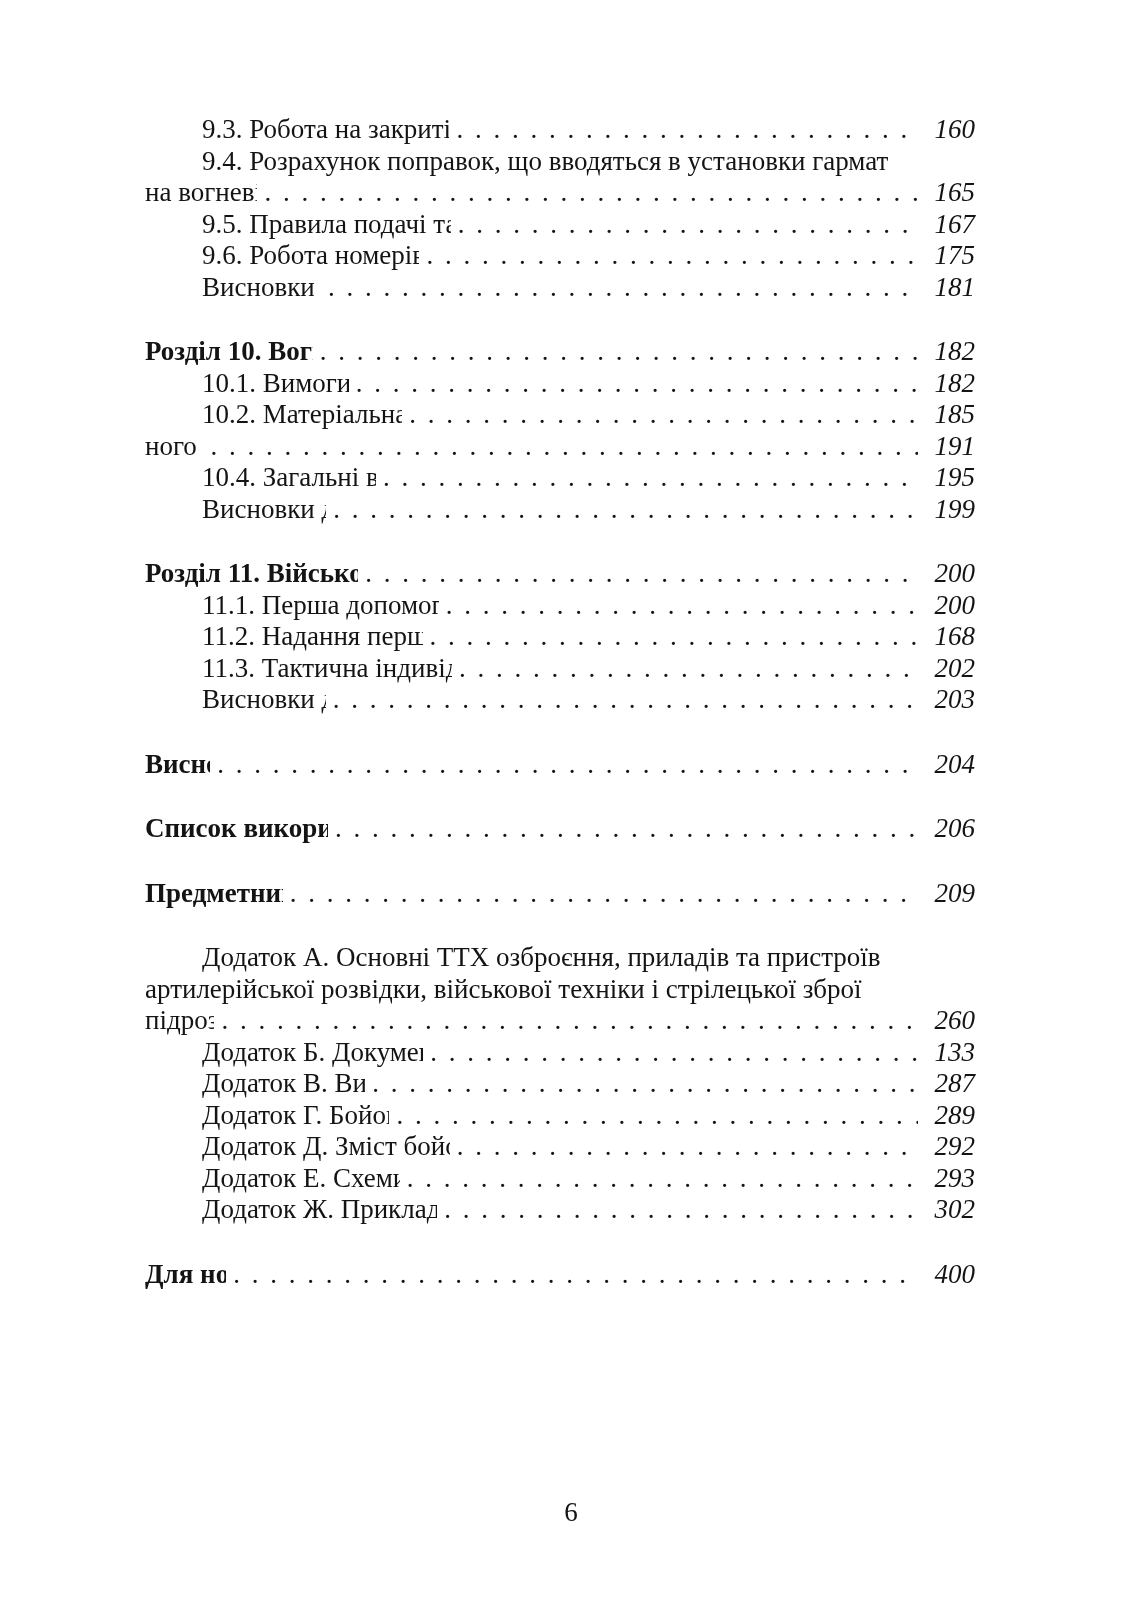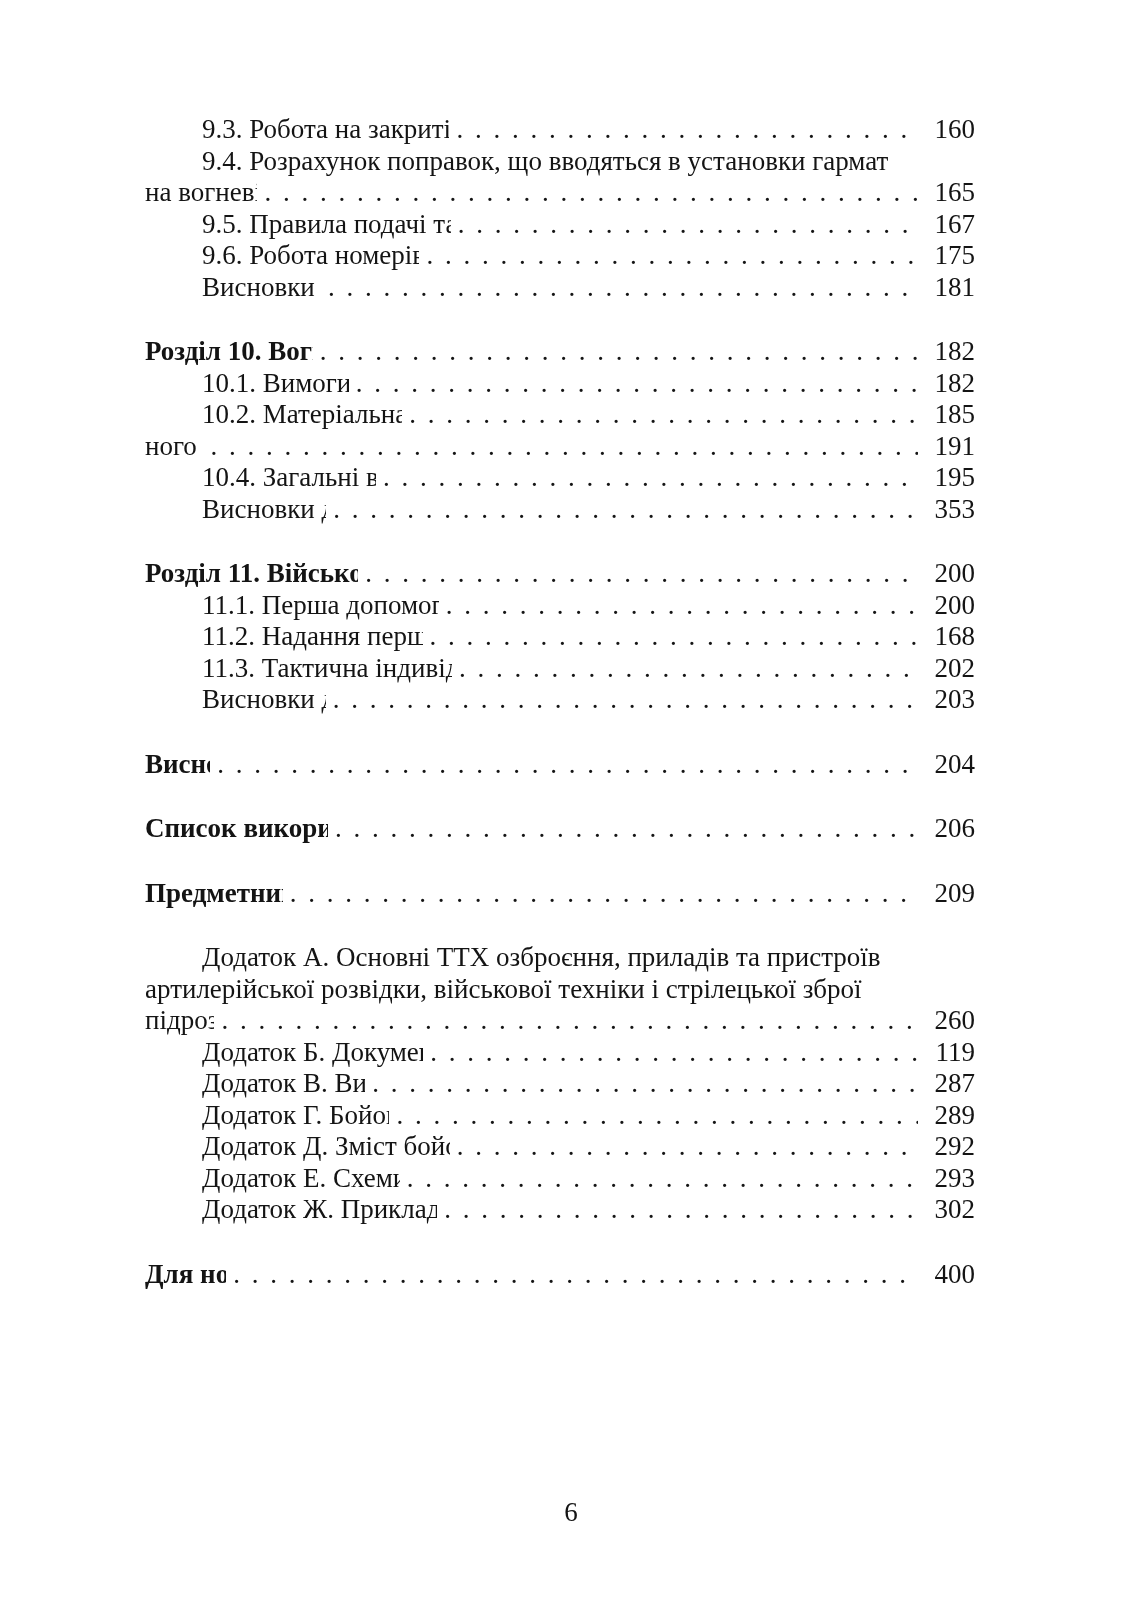--- a/index.html
+++ b/index.html
@@ -39,20 +39,21 @@
     word-spacing: 5px;
     font-size: 27px;
   }
   .pagenum {
     flex: 0 0 auto;
     min-width: 50px;
     text-align: right;
     padding-left: 7px;
     font-size: 27px;
     font-weight: normal;
+    font-style: italic;
   }
   .folio {
     position: absolute;
     top: 1497px;
     left: 0;
     width: 100%;
     text-align: center;
     font-size: 27px;
     line-height: 31px;
   }
@@ -114,21 +115,21 @@
           <span class="pagenum">191</span>
         </div>
         <div class="row">
           <span class="entry-text indent">10.4. Загальні відомості про гранати</span>
           <span class="leader">. . . . . . . . . . . . . . . . . . . . . . . . . . . . . . . . . . . . . . . . . . . . . . . . . . . . . . . . . . . . . . . . . . . . . .</span>
           <span class="pagenum">195</span>
         </div>
         <div class="row">
           <span class="entry-text indent">Висновки до розділу 10</span>
           <span class="leader">. . . . . . . . . . . . . . . . . . . . . . . . . . . . . . . . . . . . . . . . . . . . . . . . . . . . . . . . . . . . . . . . . . . . . .</span>
-          <span class="pagenum">353</span>
+          <span class="pagenum">199</span>
         </div>
       </div>
       <div class="section">
         <div class="row">
           <span class="entry-text bold">Розділ 11. Військово-медична підготовка</span>
           <span class="leader">. . . . . . . . . . . . . . . . . . . . . . . . . . . . . . . . . . . . . . . . . . . . . . . . . . . . . . . . . . . . . . . . . . . . . .</span>
           <span class="pagenum">200</span>
         </div>
         <div class="row">
           <span class="entry-text indent">11.1. Перша допомога у найбільш поширених ситуаціях</span>
@@ -180,21 +181,21 @@
           <span class="entry-text">артилерійської розвідки, військової техніки і стрілецької зброї</span>
         </div>
         <div class="row">
           <span class="entry-text">підрозділів</span>
           <span class="leader">. . . . . . . . . . . . . . . . . . . . . . . . . . . . . . . . . . . . . . . . . . . . . . . . . . . . . . . . . . . . . . . . . . . . . .</span>
           <span class="pagenum">260</span>
         </div>
         <div class="row">
           <span class="entry-text indent">Додаток Б. Документи, що ведуться на КСП та ВП</span>
           <span class="leader">. . . . . . . . . . . . . . . . . . . . . . . . . . . . . . . . . . . . . . . . . . . . . . . . . . . . . . . . . . . . . . . . . . . . . .</span>
-          <span class="pagenum">119</span>
+          <span class="pagenum">133</span>
         </div>
         <div class="row">
           <span class="entry-text indent">Додаток В. Види вогню артилерії</span>
           <span class="leader">. . . . . . . . . . . . . . . . . . . . . . . . . . . . . . . . . . . . . . . . . . . . . . . . . . . . . . . . . . . . . . . . . . . . . .</span>
           <span class="pagenum">287</span>
         </div>
         <div class="row">
           <span class="entry-text indent">Додаток Г. Бойовий порядок підрозділів</span>
           <span class="leader">. . . . . . . . . . . . . . . . . . . . . . . . . . . . . . . . . . . . . . . . . . . . . . . . . . . . . . . . . . . . . . . . . . . . . .</span>
           <span class="pagenum">289</span>

